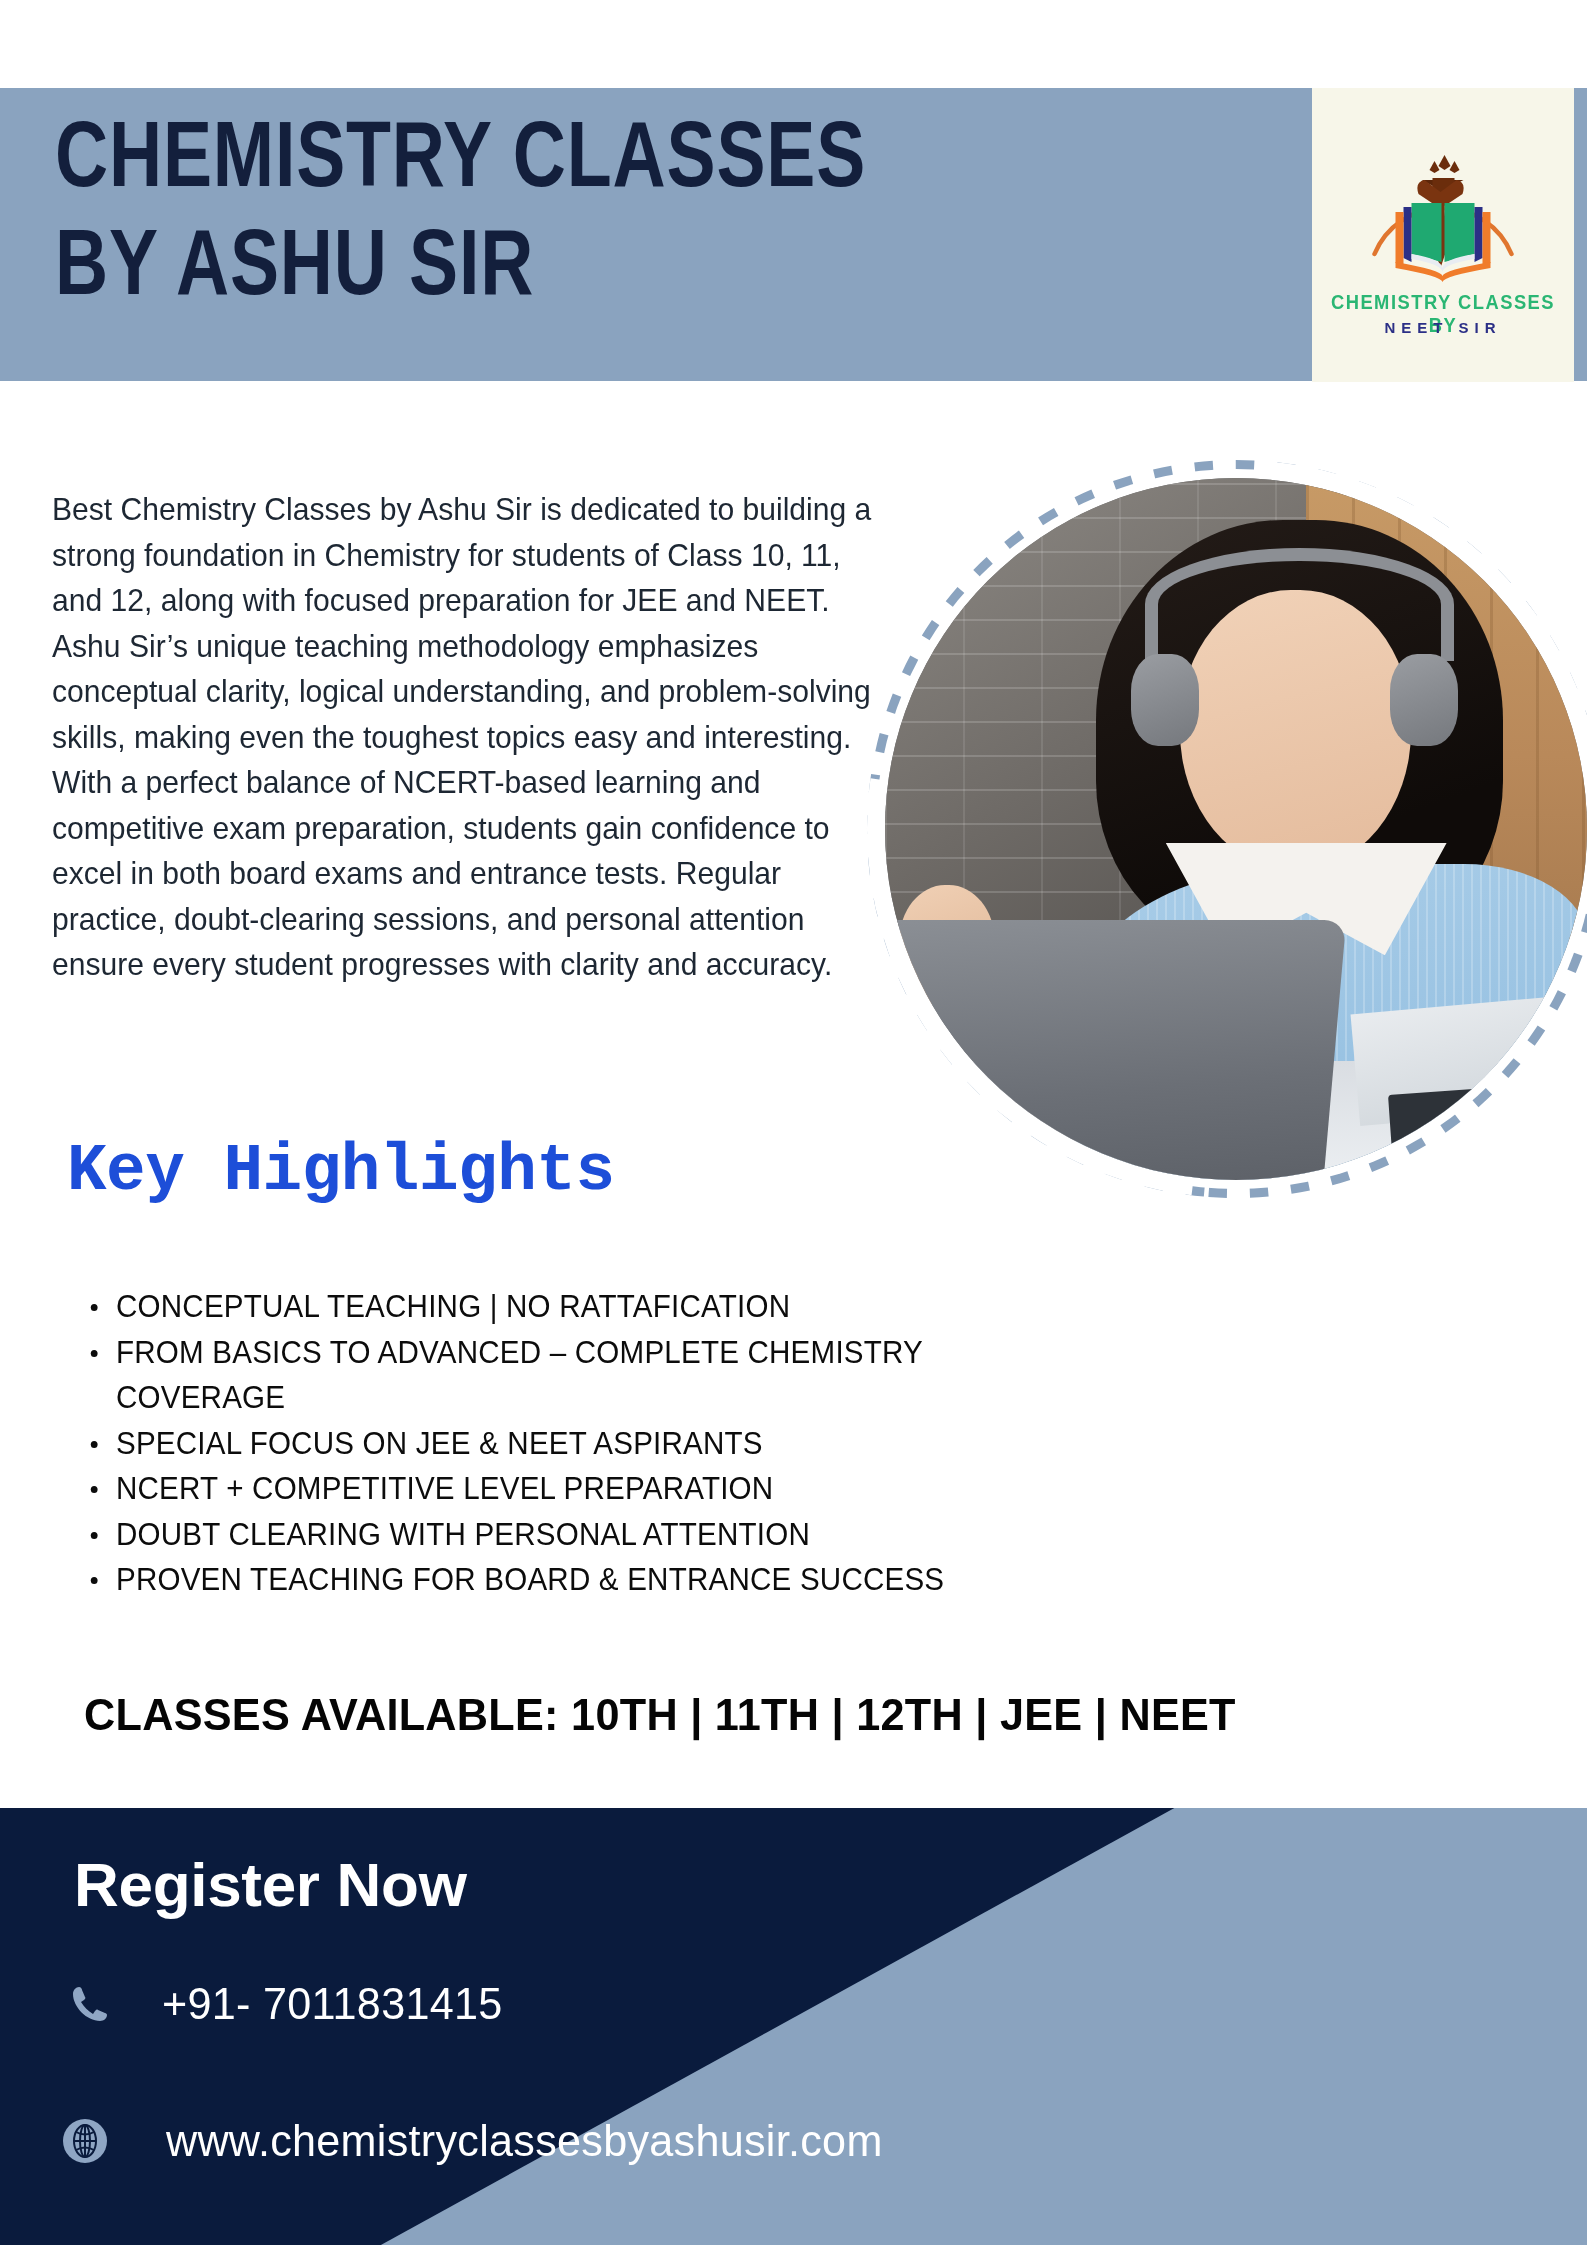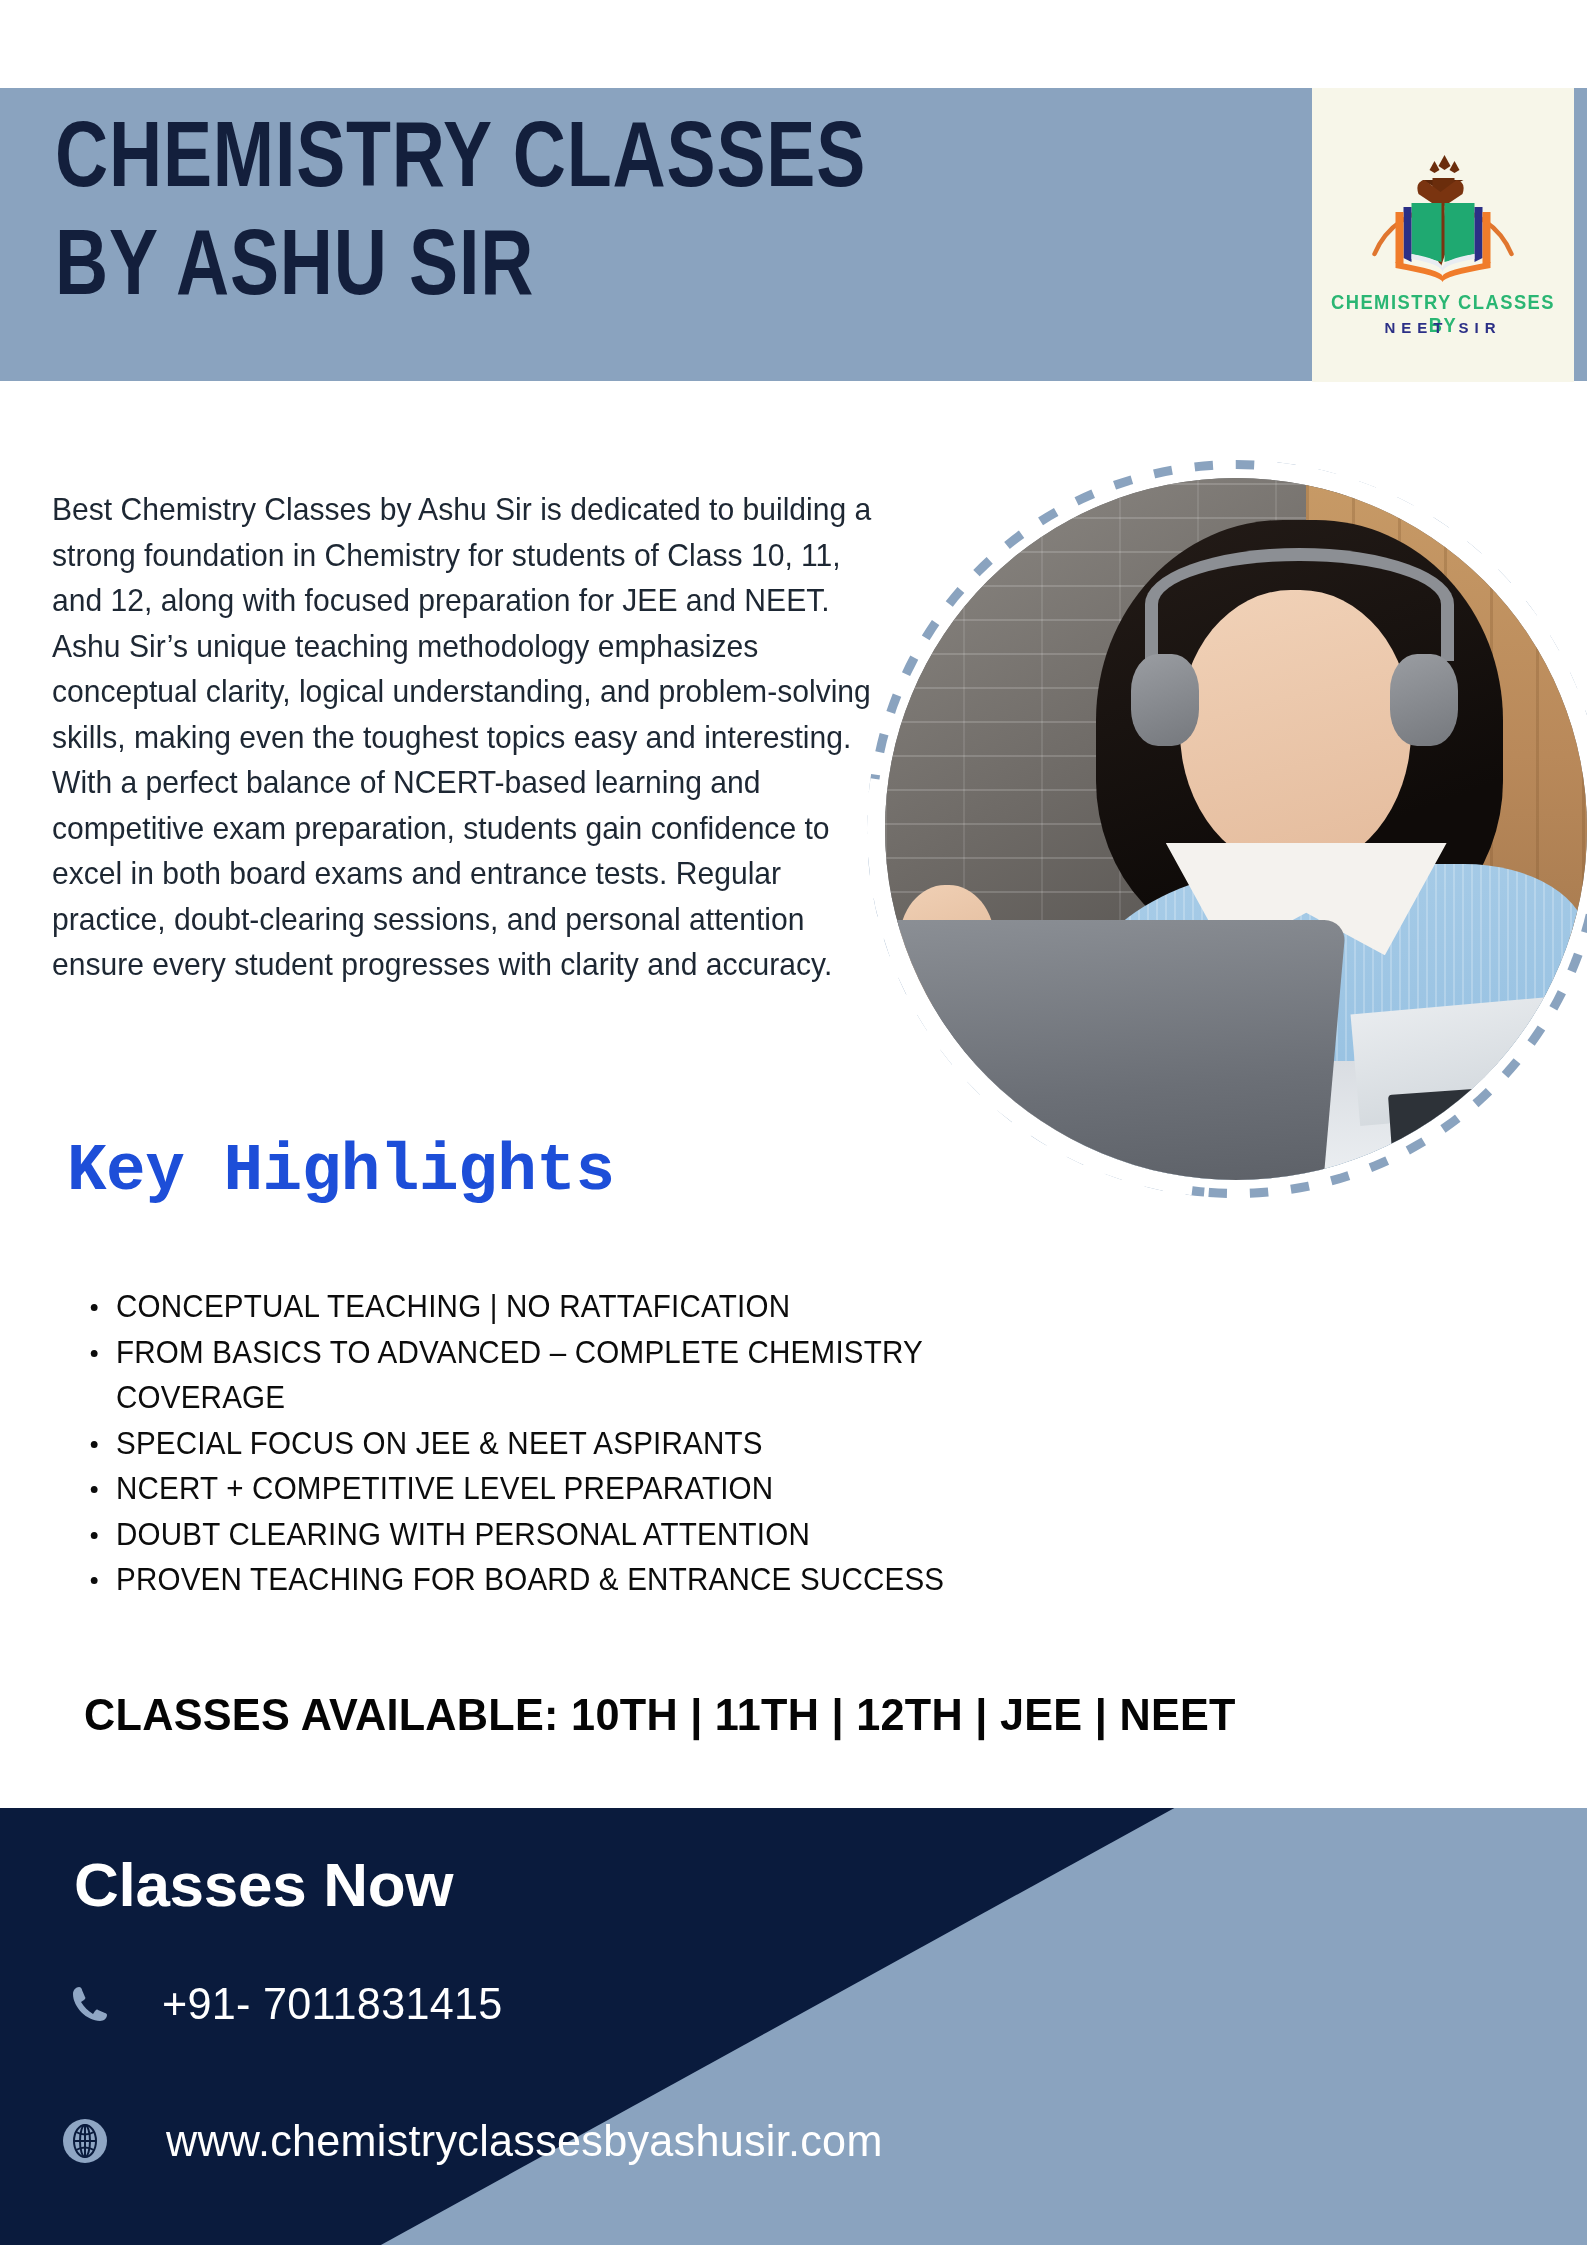--- a/index.html
+++ b/index.html
@@ -405,21 +405,21 @@
       <div class="ph-desk"></div>
       <div class="ph-papers"></div>
       <div class="ph-tablet"></div>
       <div class="ph-laptop"></div>
     </div>
   </div>
 
   <div class="footer"></div>
   <div class="footer-wedge"></div>
 
-  <div class="register-title">Classes Now</div>
+  <div class="register-title">Register Now</div>
 
   <div class="contact-row phone">
     <span class="contact-icon">
       <svg viewBox="0 0 48 48" width="48" height="48" aria-hidden="true">
         <path d="M12 7c-3 0-6 3-6 7 0 13 14 27 27 27 4 0 7-3 7-6 0-1-1-2-2-2l-7-3c-1-1-2 0-3 1l-2 3c-5-3-9-7-12-12l3-2c1-1 2-2 1-3l-3-7c0-1-1-3-3-3z" fill="#8FA6C4"></path>
       </svg>
     </span>
     <span class="contact-text">+91- 7011831415</span>
   </div>
 

